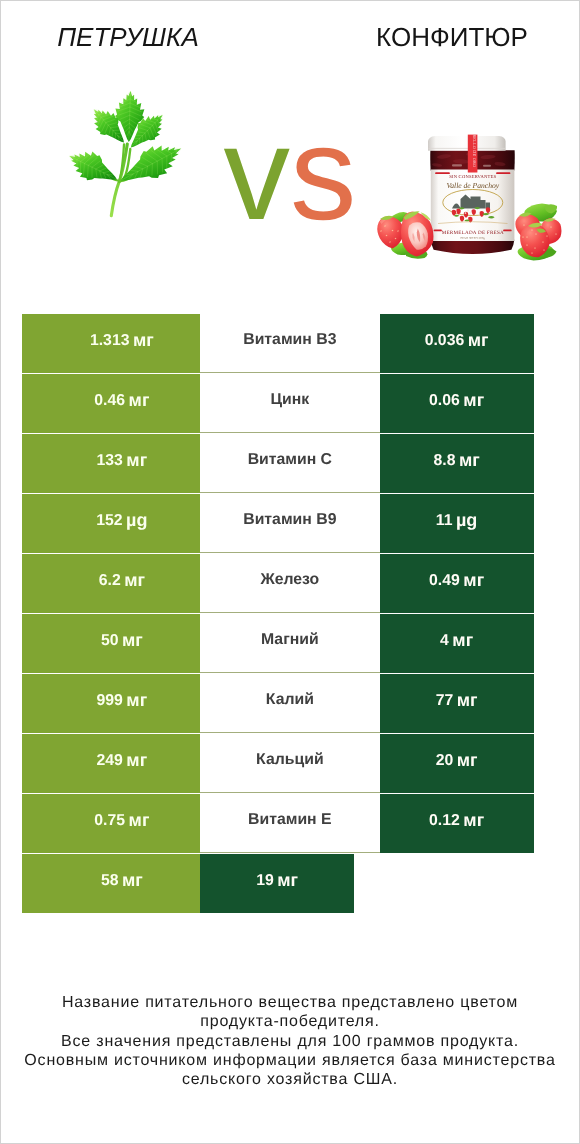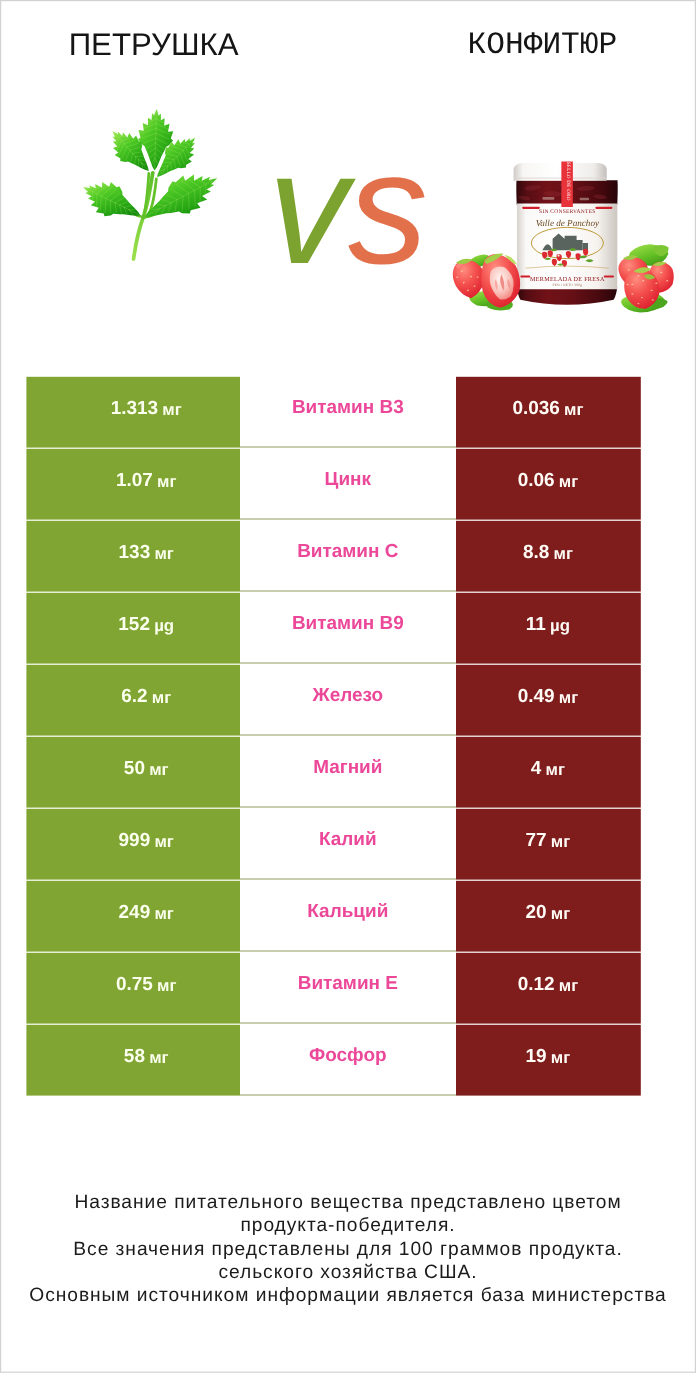--- a/index.html
+++ b/index.html
@@ -4,40 +4,40 @@
 <style>
   html,body{margin:0;padding:0;}
   body{width:580px;height:1144px;background:#ffffff;
        font-family:"Liberation Sans","DejaVu Sans",sans-serif;
        overflow:hidden;box-sizing:border-box;border:1px solid #d2d2d2;
        -webkit-font-smoothing:antialiased;text-rendering:geometricPrecision;}
   .page{position:relative;width:578px;height:1142px;overflow:hidden;}
 
   .title{position:absolute;top:23px;font-size:26px;color:#151515;text-align:center;
          white-space:nowrap;line-height:1;}
-  #title-left{left:0px;width:254px;}
-  #title-right{left:324px;width:254px;font-family:Liberation Mono, monospace;}
+  #title-left{left:0px;width:254px;font-style:italic;}
+  #title-right{left:324px;width:254px;}
 
   .art{position:absolute;left:0;top:0;width:578px;height:290px;pointer-events:none;}
 
   .vs{position:absolute;left:0px;top:118px;width:578px;height:110px;
-      text-align:center;font-size:133px;line-height:110px;letter-spacing:0px;font-style:italic;}
+      text-align:center;font-size:133px;line-height:110px;letter-spacing:0px;}
   .vs .v{color:#7CA32F;}
   .vs .s{color:#E2704B;}
 
   .table{position:absolute;left:20.6px;top:313.2px;width:537.2px;}
   .row{display:flex;}
   .cell{height:59px;display:flex;align-items:center;justify-content:center;
         font-size:15.8px;font-weight:bold;box-sizing:border-box;padding-bottom:6px;}
   .c-left{width:178.5px;background:#80A532;color:#FBFFEE;padding-left:22px;}
   .c-mid{width:179.5px;background:#ffffff;border-bottom:1px solid #A3AE7D;height:59.2px;}
-  .c-right{width:154px;background:#7f1d1d;color:#FFFCF6;}
-  .w-left{color:#ec4899;}
+  .c-right{width:154px;background:#14532d;color:#FFFCF6;}
+  .w-left{color:#404040;}
   .gap{height:0.8px;background:#ffffff;}
-  .unit{font-size:14px;margin-left:3.5px;}
+  .unit{font-size:18px;margin-left:3.5px;}
 
   .footer{position:absolute;left:0;right:0;top:972px;text-align:center;
           font-size:16px;letter-spacing:0.8px;color:#1b1b1b;line-height:19.3px;margin-top:20px;}
   .footer div{white-space:nowrap;}
 </style>
 </head>
 <body>
 
 <div class="page">
 
@@ -255,21 +255,21 @@
           <span>Витамин B3</span>
         </div>
         <div class="cell c-right">
           <span>0.036</span>
           <span class="unit">мг</span>
         </div>
       </div>
       <div class="gap"></div>
       <div class="row">
         <div class="cell c-left">
-          <span>1.07</span>
+          <span>0.46</span>
           <span class="unit">мг</span>
         </div>
         <div class="cell c-mid w-left">
           <span>Цинк</span>
         </div>
         <div class="cell c-right">
           <span>0.06</span>
           <span class="unit">мг</span>
         </div>
       </div>
@@ -369,30 +369,27 @@
         <div class="cell c-right">
           <span>0.12</span>
           <span class="unit">мг</span>
         </div>
       </div>
       <div class="gap"></div>
       <div class="row">
         <div class="cell c-left">
           <span>58</span>
           <span class="unit">мг</span>
-        </div>
-        <div class="cell c-mid w-left">
-          <span>Фосфор</span>
         </div>
         <div class="cell c-right">
           <span>19</span>
           <span class="unit">мг</span>
         </div>
       </div>
     </div>
   <div class="footer" id="footer">
       <div>Название питательного вещества представлено цветом</div>
       <div>продукта-победителя.</div>
       <div>Все значения представлены для 100 граммов продукта.</div>
+      <div>Основным источником информации является база министерства</div>
       <div>сельского хозяйства США.</div>
-      <div>Основным источником информации является база министерства</div>
     </div>
 </div>
 
 </body></html>

